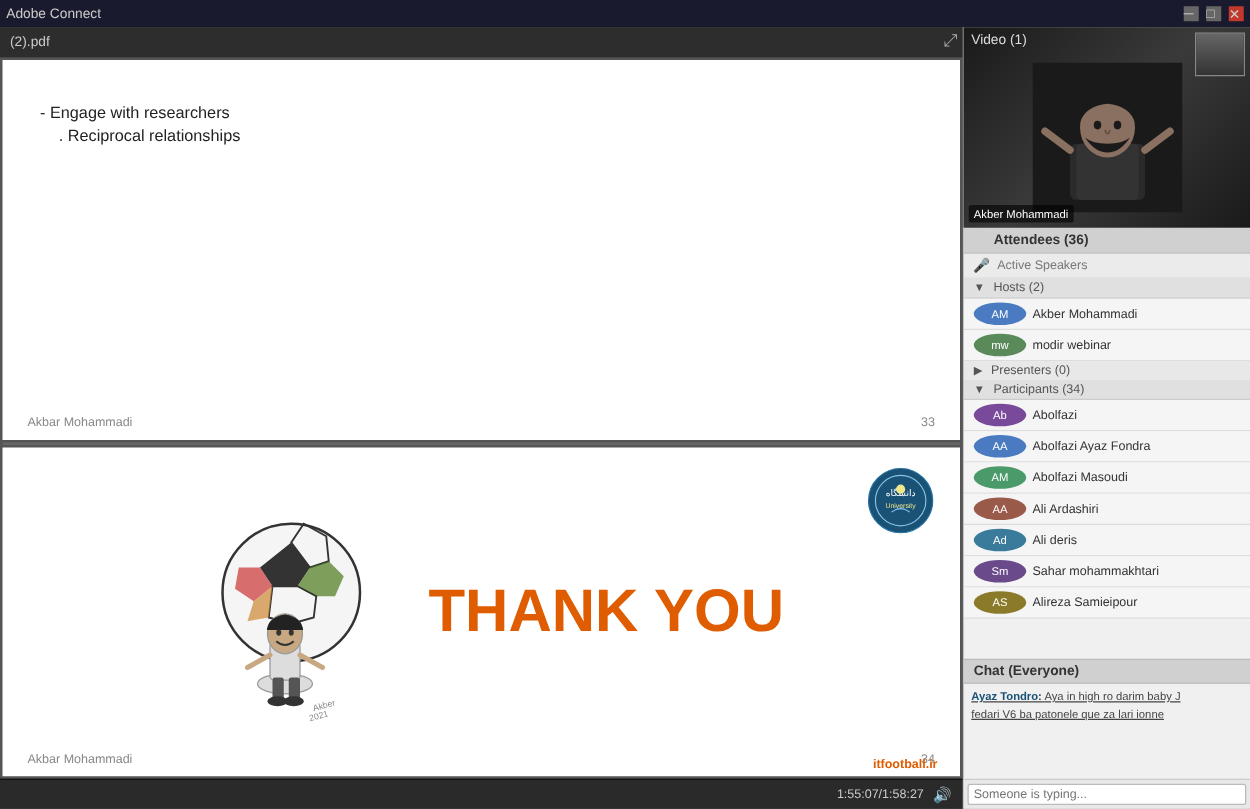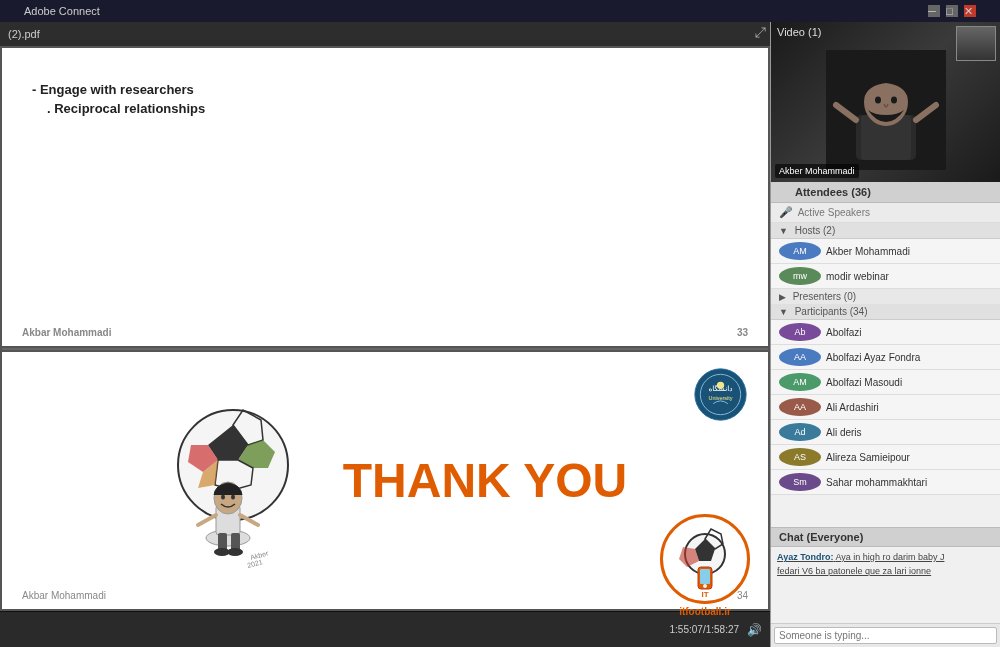--- a/index.html
+++ b/index.html
@@ -10,21 +10,21 @@
       font-family: Arial, sans-serif;
       background: #3a3a3a;
     }
 
     
     #titlebar {
       background: #1a1a2e;
       height: 22px;
       display: flex;
       align-items: center;
-      padding: 0 24px;
+      padding: 0 5px;
       color: #ccc;
       font-size: 11px;
     }
     #titlebar-controls {
       margin-left: auto;
       display: flex;
       gap: 6px;
     }
     .title-btn {
       width: 12px; height: 12px;
@@ -75,21 +75,20 @@
       background: white;
       flex: 1;
       position: relative;
       overflow: hidden;
     }
 
     
     #slide1 {
       padding: 20px 30px;
       font-size: 14px;
-      font-weight: bold;
     }
     .slide1-content {
       padding-top: 10px;
     }
     .slide1-line {
       margin: 4px 0;
       font-size: 13px;
       color: #222;
     }
     .slide1-footer {
@@ -325,21 +324,21 @@
       font-size: 10px;
       padding: 2px 4px;
       border: 1px solid #bbb;
       border-radius: 2px;
       background: white;
       color: #666;
     }
 
     
     #bottom-bar {
-      height: 36px;
+      height: 24px;
       background: #2a2a2a;
       display: flex;
       align-items: center;
       padding: 0 8px;
       color: #ccc;
       font-size: 10px;
       border-top: 1px solid #111;
     }
     #time-display {
       margin-left: auto;
@@ -591,26 +590,26 @@
       </div>
       <div class="attendee-item">
         <div class="attendee-avatar" style="background:#9a5a4a;">AA</div>
         <span class="attendee-name">Ali Ardashiri</span>
       </div>
       <div class="attendee-item">
         <div class="attendee-avatar" style="background:#3a7a9a;">Ad</div>
         <span class="attendee-name">Ali deris</span>
       </div>
       <div class="attendee-item">
+        <div class="attendee-avatar" style="background:#6a4a8a;">Sm</div>
+        <span class="attendee-name">Sahar mohammakhtari</span>
+      </div>
+      <div class="attendee-item">
         <div class="attendee-avatar" style="background:#8a7a2a;">AS</div>
         <span class="attendee-name">Alireza Samieipour</span>
-      </div>
-      <div class="attendee-item">
-        <div class="attendee-avatar" style="background:#6a4a8a;">Sm</div>
-        <span class="attendee-name">Sahar mohammakhtari</span>
       </div>
     </div>
 
     <div id="chat-section">
       <div id="chat-header">Chat  (Everyone)</div>
       <div id="chat-messages">
         <div class="chat-msg">
           <span class="chat-sender">Ayaz Tondro:</span>
           <span>Aya in high ro darim baby J</span>
         </div>
@@ -621,29 +620,14 @@
       <div id="chat-input-row">
         <input id="chat-input" type="text" placeholder="Someone is typing..." style="">
       </div>
     </div>
 
   </div>
 
 </div>
 
 <div id="watermark">
-  <div class="watermark-circle">
-    <svg viewBox="0 0 80 80" width="80" height="80" xmlns="http://www.w3.org/2000/svg">
-
-      <circle cx="40" cy="35" r="20" fill="#f5f5f5" stroke="#333" stroke-width="2"></circle>
-      <polygon points="40,20 50,30 46,42 34,42 30,30" fill="#333"></polygon>
-      <polygon points="40,20 50,30 58,25 56,15 46,10" fill="none" stroke="#333" stroke-width="1.5"></polygon>
-      <polygon points="30,30 34,42 22,48 14,40 18,28" fill="#c0392b" opacity="0.6"></polygon>
-
-      <rect x="33" y="48" width="14" height="22" rx="3" fill="#e05c00" stroke="#c0390a" stroke-width="1"></rect>
-      <rect x="35" y="50" width="10" height="15" rx="1" fill="#87ceeb"></rect>
-      <circle cx="40" cy="67" r="2" fill="#f0f0f0"></circle>
-
-      <text x="40" y="78" text-anchor="middle" font-size="8" font-weight="bold" fill="#e05c00" font-family="Arial">IT</text>
-    </svg>
-  </div>
   <div class="watermark-text">itfootball.ir</div>
 </div>
 
 </body></html>

